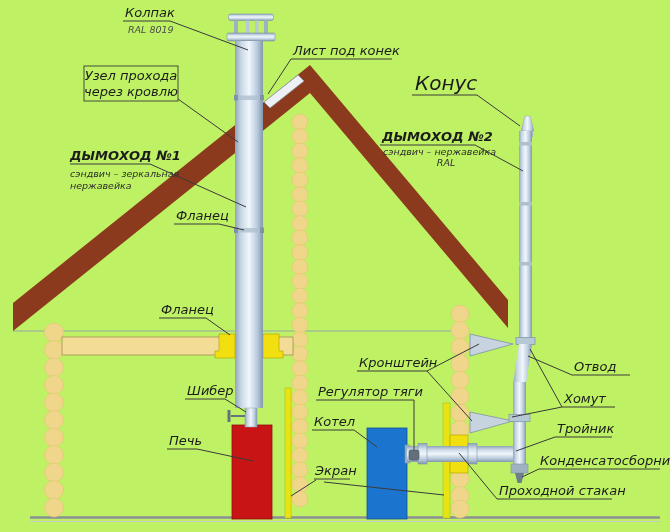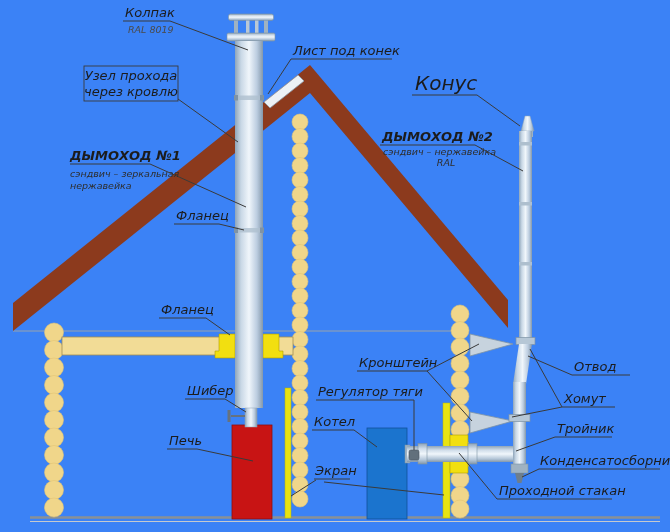--- a/index.html
+++ b/index.html
@@ -1,16 +1,16 @@
 <!DOCTYPE html>
 <html><head>
 <meta charset="utf-8">
 <style>
   html,body{margin:0;padding:0;background:#ffffff;}
-  .stage{position:relative;width:670px;height:532px;background:#3b82f6;overflow:hidden;}
+  .stage{position:relative;width:670px;height:532px;background:#bef264;overflow:hidden;}
   svg{display:block;}
   text{font-family:"DejaVu Sans","Liberation Sans",sans-serif;font-style:italic;fill:#1c1c1c;}
   .lbl{font-size:13px;}
   .lbl-big{font-size:20px;}
   .lbl-bold{font-size:13px;font-weight:bold;}
   .lbl-sub{font-size:9.5px;fill:#2e2e2e;}
   .lbl-sub2{font-size:9.5px;fill:#4a4a4a;}
   .leader{fill:none;stroke:#3a3a3a;stroke-width:1;}
 </style>
 </head>

